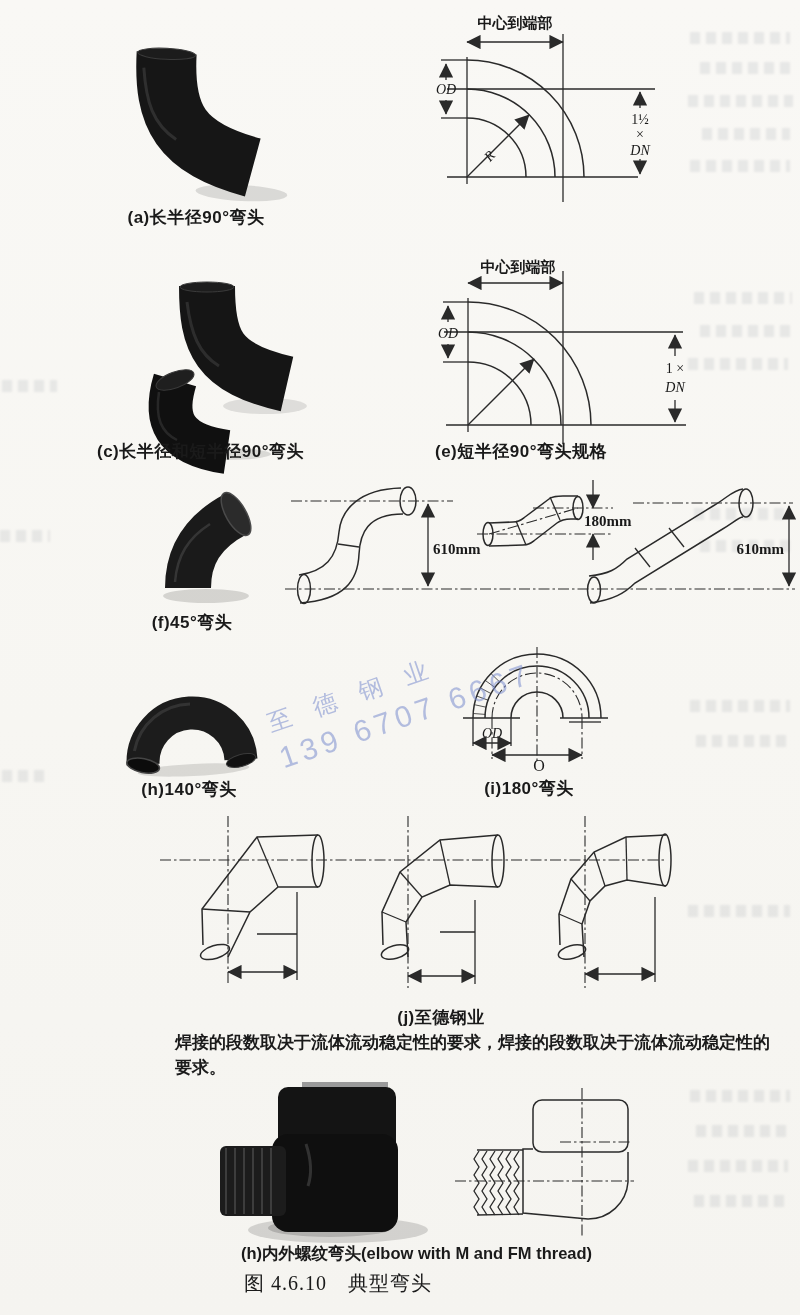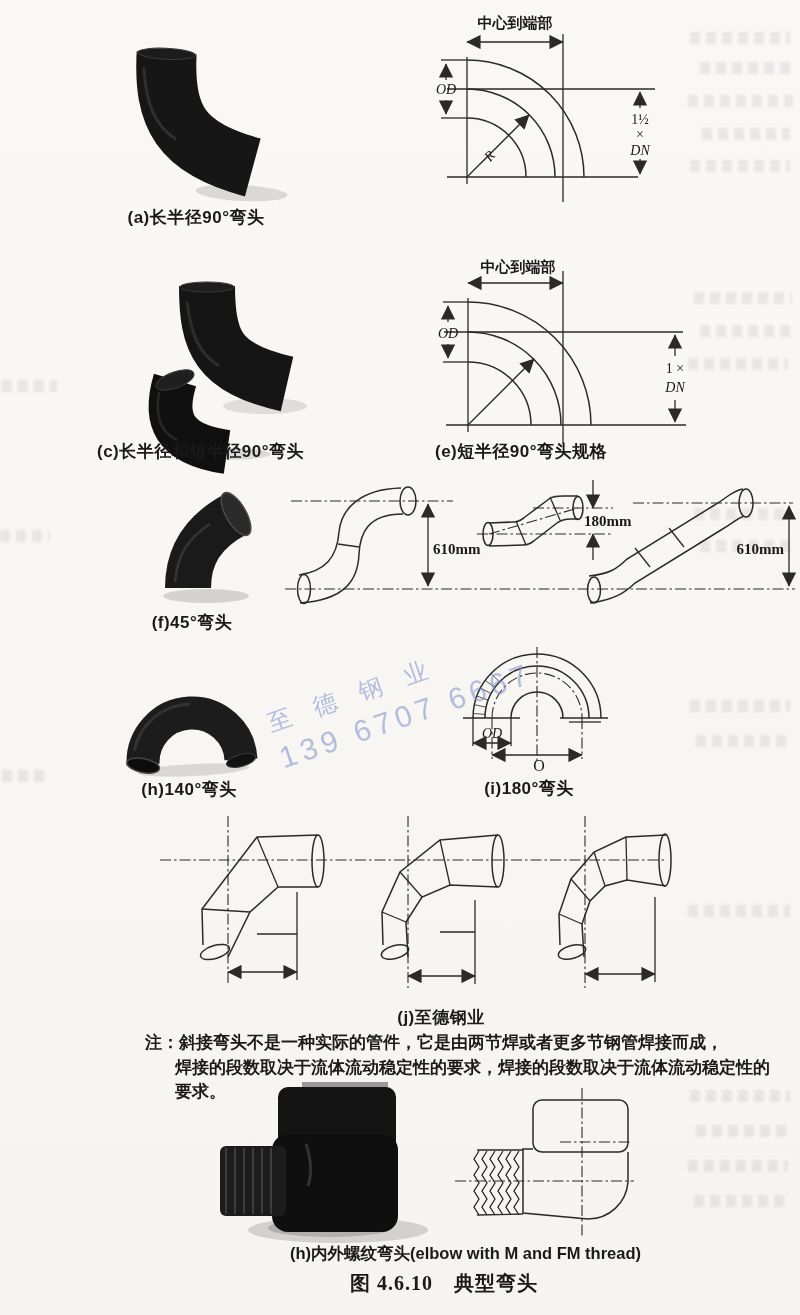--- a/index.html
+++ b/index.html
@@ -3,22 +3,22 @@
 <meta charset="utf-8">
 <style>
   html,body{margin:0;padding:0;background:#ddd;}
   .page{position:relative;width:800px;height:1315px;margin:0 auto;overflow:hidden;
         background:linear-gradient(180deg,#f9f8f5 0%,#f7f6f2 55%,#f5f4f0 100%);
         font-family:"Liberation Sans",sans-serif;color:#1a1a1a;}
   .abs{position:absolute;}
   .lbl{position:absolute;text-align:center;font-size:17px;font-weight:600;letter-spacing:.5px;white-space:nowrap;}
   .note{position:absolute;left:145px;top:1031px;width:640px;font-size:17px;font-weight:700;line-height:1.45;}
   .note .l2{padding-left:30px;}
-  .cap1{position:absolute;left:241px;top:1243px;width:400px;text-align:right;font-size:16.5px;font-weight:600;white-space:nowrap;}
-  .cap2{position:absolute;left:244px;top:1270px;width:400px;text-align:center;font-size:20px;font-weight:700;
+  .cap1{position:absolute;left:241px;top:1243px;width:400px;text-align:left;font-size:16.5px;font-weight:600;white-space:nowrap;}
+  .cap2{position:absolute;left:244px;top:1270px;width:400px;font-size:20px;font-weight:400;
         font-family:"Liberation Serif",serif;letter-spacing:1px;white-space:nowrap;}
   .wm{position:absolute;left:268px;top:668px;width:240px;transform:rotate(-19deg);
       color:rgba(122,140,205,.55);text-align:left;pointer-events:none;}
   .wm .w1{font-size:24px;letter-spacing:24px;white-space:nowrap;}
   .wm .w2{font-size:30px;letter-spacing:5px;white-space:nowrap;margin-top:4px;}
   .bl{position:absolute;height:12px;filter:blur(1.3px);
       background:repeating-linear-gradient(90deg,rgba(120,125,138,.13) 0 10px,rgba(120,125,138,0) 10px 16px);}
   svg{position:absolute;overflow:visible;}
   svg .ln{stroke:#2a2a2a;stroke-width:1.3;fill:none;}
   svg .th{stroke:#2a2a2a;stroke-width:1.5;fill:none;}
@@ -276,21 +276,20 @@
       <line class="ln" x1="476" y1="25" x2="477" y2="68"></line>
       <ellipse class="th" cx="422" cy="140" rx="14" ry="6.5" transform="rotate(-15 422 140)" fill="#f8f7f4"></ellipse>
       <ellipse class="th" cx="515" cy="48" rx="6" ry="26" fill="#f8f7f4"></ellipse>
       <line class="ln" x1="505" y1="85" x2="505" y2="170"></line>
       <line class="ln" x1="435" y1="162" x2="505" y2="162" marker-start="url(#arrJ)" marker-end="url(#arrJ)"></line>
     </g>
   </svg>
   <div class="lbl" style="left:341px;top:1006px;width:200px">(j)至德钢业</div>
 
   <div class="note">
-    <div class="l1">注：斜接弯头不是一种实际的管件，它是由两节焊或者更多节钢管焊接而成，</div>
     <div class="l2">焊接的段数取决于流体流动稳定性的要求，焊接的段数取决于流体流动稳定性的要求。</div>
   </div>
 
   <svg class="abs" style="left:210px;top:1082px" width="225" height="165" viewBox="0 0 225 165">
     <ellipse cx="128" cy="148" rx="90" ry="13" fill="#000" opacity=".14"></ellipse>
     <ellipse cx="120" cy="146" rx="62" ry="9" fill="#000" opacity=".16"></ellipse>
     <rect x="92" y="0" width="86" height="12" fill="#9a9a9a"></rect>
     <rect x="68" y="5" width="118" height="97" rx="10" fill="#141414"></rect>
     <rect x="62" y="52" width="126" height="98" rx="16" fill="#0f0f0f"></rect>
     <rect x="10" y="64" width="66" height="70" rx="6" fill="#1c1c1c"></rect>

